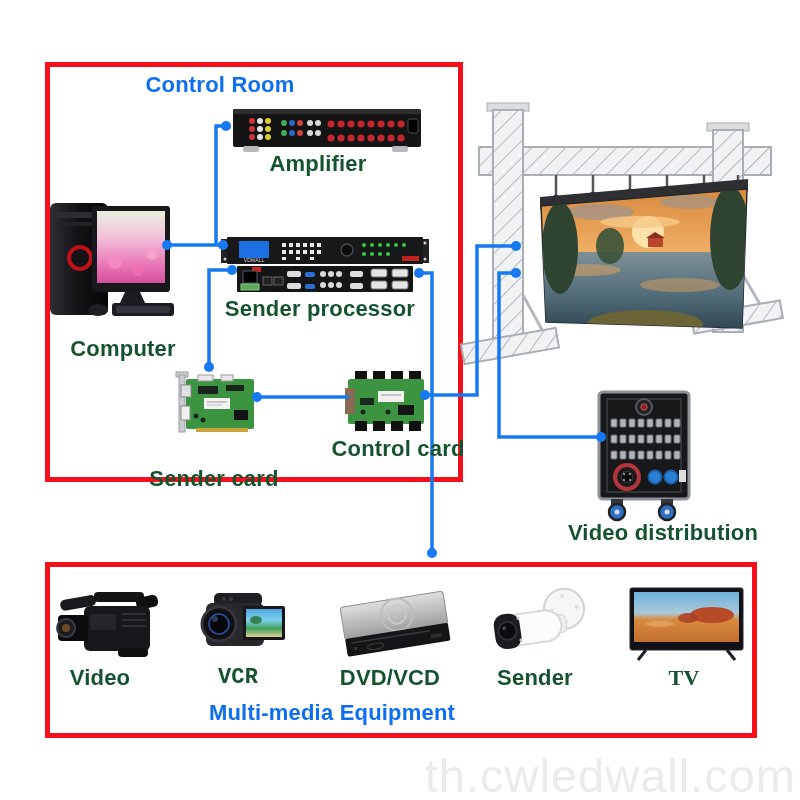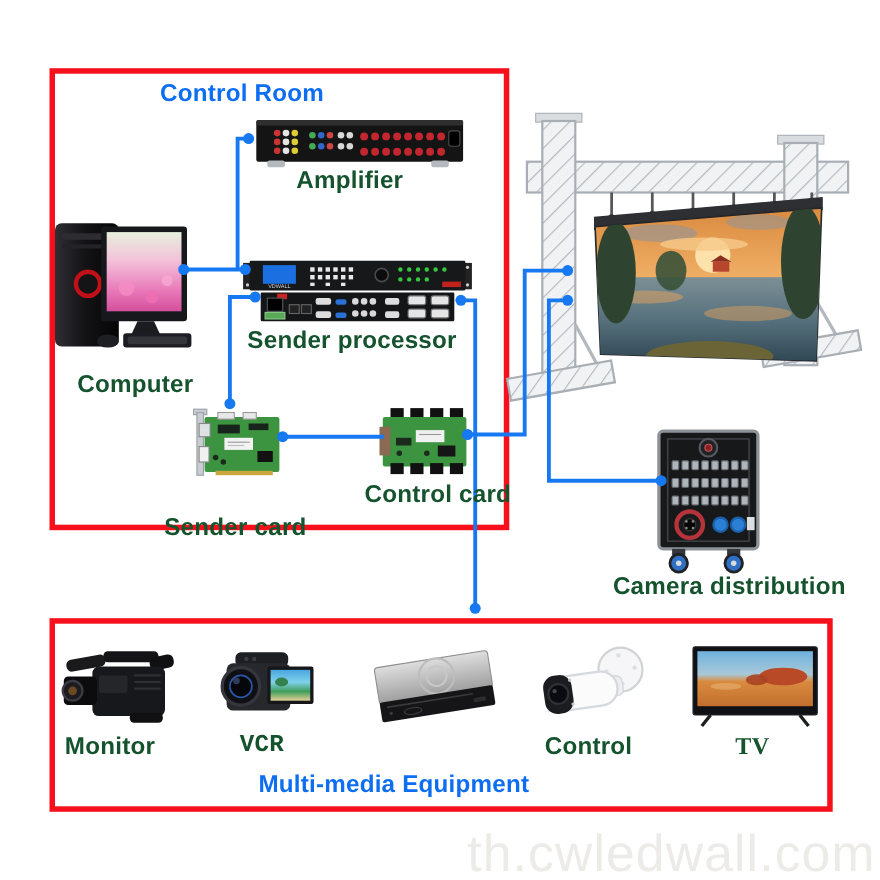--- a/index.html
+++ b/index.html
@@ -432,20 +432,21 @@
         <circle cx="432" cy="553" r="5"></circle>
     </g>
   </svg>
 
   <div class="lbl blue" style="left:220px;top:72px;">Control Room</div>
   <div class="lbl" style="left:318px;top:151px;">Amplifier</div>
   <div class="lbl" style="left:111px;top:336px;margin-left:12px;">Computer</div>
   <div class="lbl" style="left:320px;top:296px;">Sender processor</div>
   <div class="lbl" style="left:214px;top:437px;margin-top:29px;">Sender card</div>
   <div class="lbl" style="left:398px;top:436px;">Control card</div>
-  <div class="lbl" style="left:663px;top:520px;">Camera distribution</div>
-  <div class="lbl" style="left:100px;top:665px;">Monitor</div>
+  <div class="lbl" style="left:663px;top:520px;">Video distribution</div>
+  <div class="lbl" style="left:100px;top:665px;">Video</div>
   <div class="lbl" style="left:238px;top:665px;font-family:Liberation Mono, monospace;">VCR</div>
-  <div class="lbl" style="left:535px;top:665px;">Control</div>
+  <div class="lbl" style="left:390px;top:665px;">DVD/VCD</div>
+  <div class="lbl" style="left:535px;top:665px;">Sender</div>
   <div class="lbl" style="left:684px;top:665px;font-family:Liberation Serif, serif;">TV</div>
-  <div class="lbl blue" style="left:332px;top:700px;margin-left:26px;">Multi-media Equipment</div>
+  <div class="lbl blue" style="left:332px;top:700px;">Multi-media Equipment</div>
   <div class="watermark">th.cwledwall.com</div>
 </div>
 
 </body></html>

